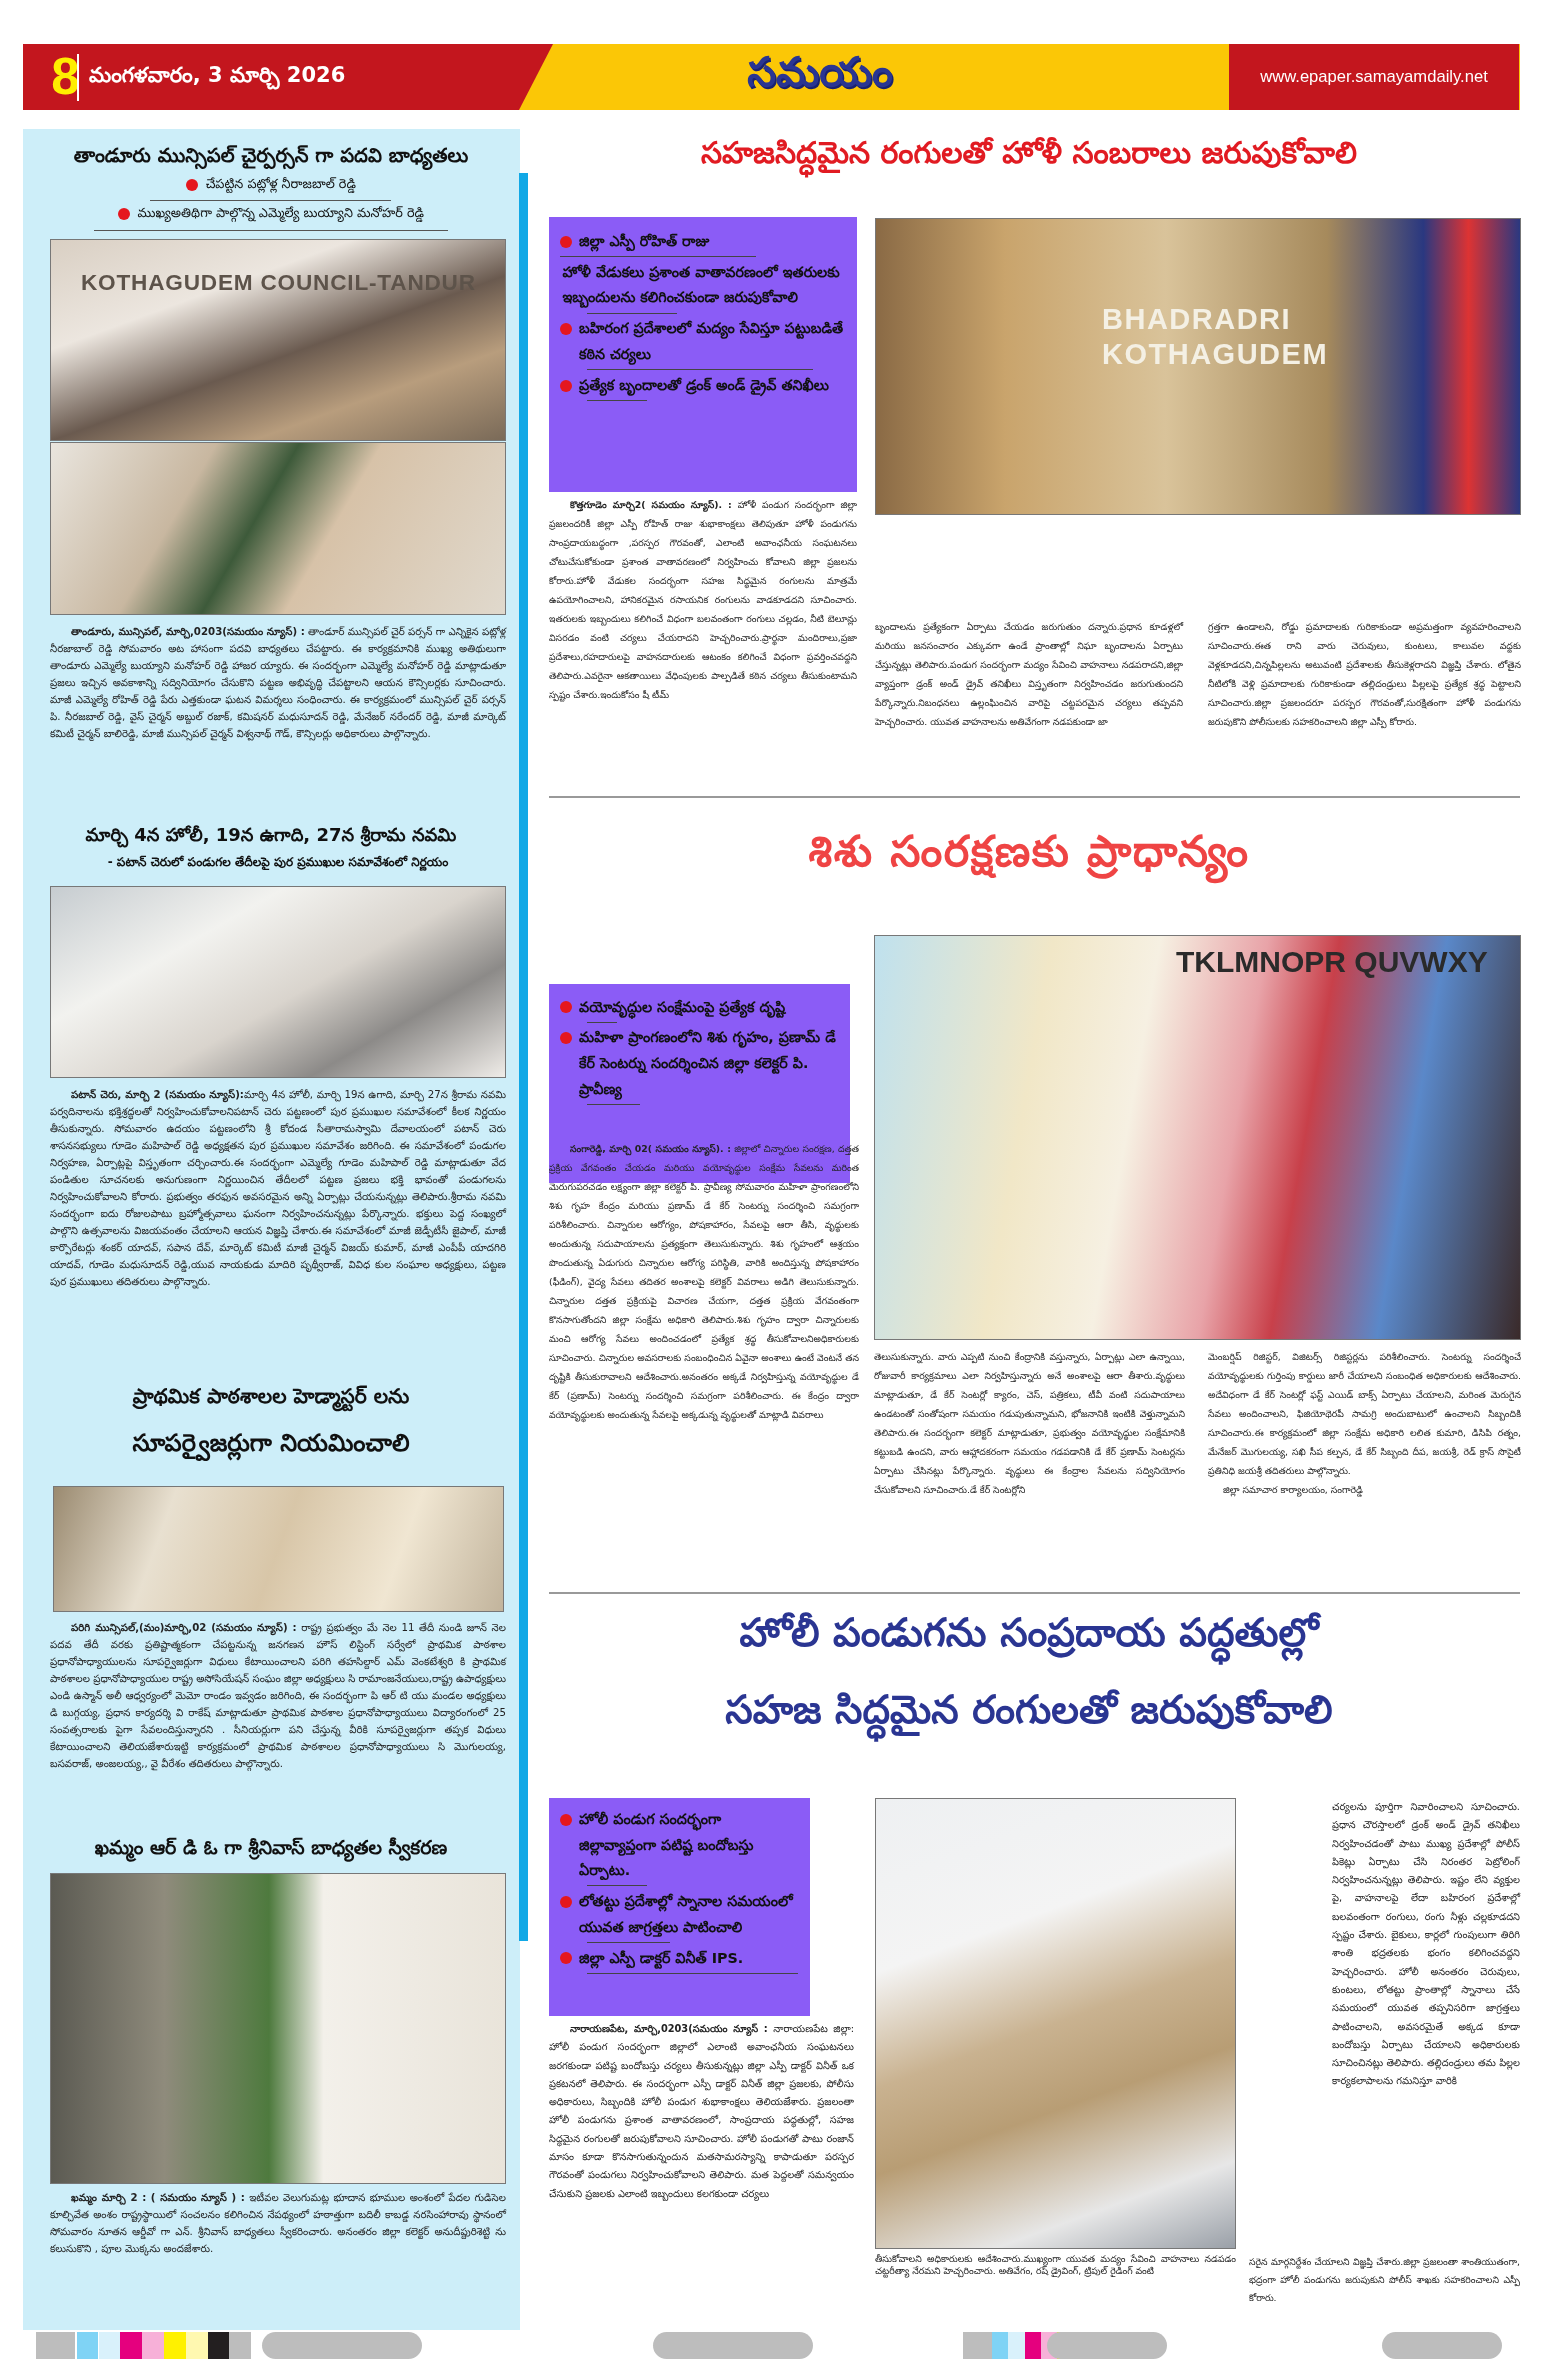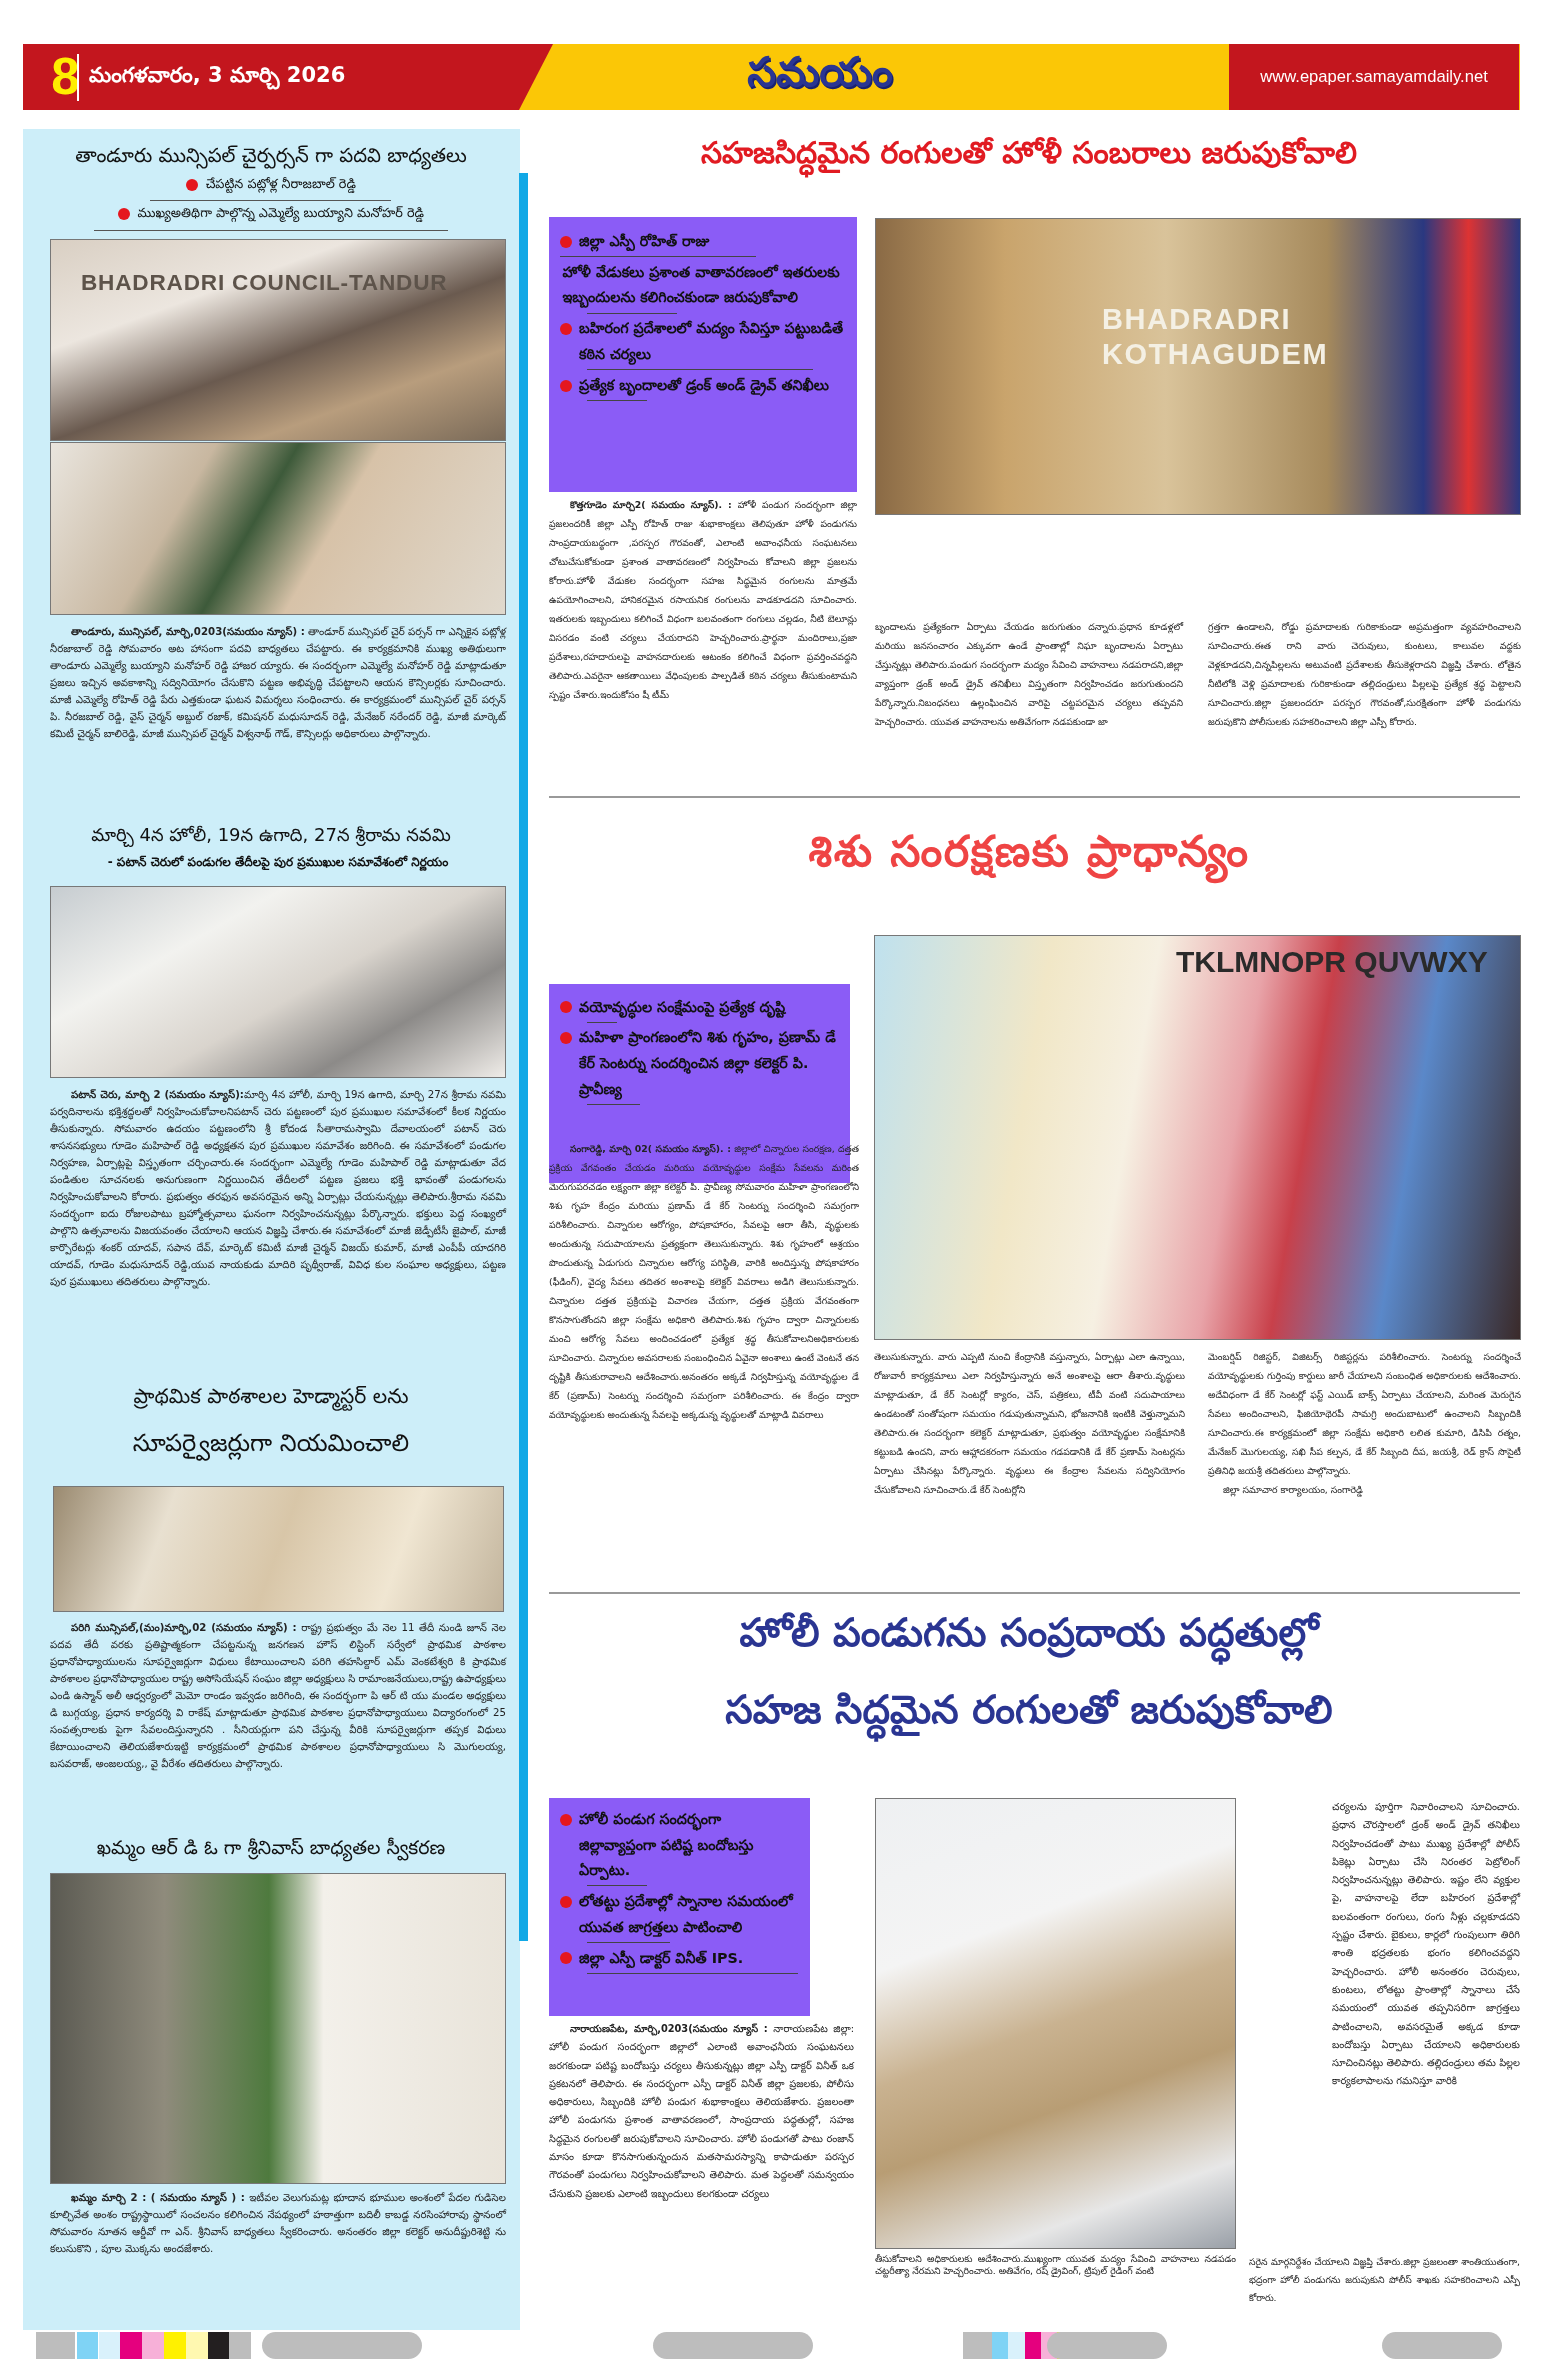--- a/index.html
+++ b/index.html
@@ -9,21 +9,21 @@
 #hdr-red{left:22.6px;top:44px;width:971px;height:66px;background:#c3161e}
 #hdr-yellow{left:519px;top:44px;width:1001px;height:66px;background:#fbc706;clip-path:polygon(34px 0,100% 0,100% 100%,0 100%)}
 #hdr-url{left:1229px;top:44px;width:290px;height:66px;background:#c3161e;color:#fff;font-family:"Liberation Sans",sans-serif;font-size:16.6px;display:flex;align-items:center;justify-content:center}
 #pgnum{left:39px;top:47px;width:53px;height:60px;color:#ffee00;font-family:"Liberation Sans",sans-serif;font-weight:bold;font-size:51px;line-height:60px;text-align:center}
 #hdr-sep{left:77px;top:54px;width:1.5px;height:47px;background:#fff}
 #hdr-date{left:89px;top:54px;height:47px;color:#fff;font-size:21px;font-weight:bold;display:flex;align-items:center}
 #masthead{left:692px;top:47px;width:256px;height:60px;color:#2a3592;font-size:41px;font-weight:bold;display:flex;align-items:center;justify-content:center;text-shadow:1.5px 1.5px 0 #1a2270}
 
 #leftcol{left:22.6px;top:129px;width:497px;height:2201px;background:#cdeef9}
 #leftbar{left:519px;top:173px;width:9px;height:1768px;background:#11a8e6}
-.lhead{font-weight:normal;color:#111;text-align:center}
+.lhead{font-weight:bold;color:#111;text-align:center}
 .sub{font-size:12.8px;text-align:center;color:#111;display:flex;justify-content:center;align-items:center;gap:7.5px}
 .dot{width:12px;height:12px;border-radius:50%;background:#e5171e;display:inline-block;flex:none}
 .rule{height:0.8px;background:#555}
 .photo{background:linear-gradient(135deg,#8b7b6a,#c9b8a4 40%,#6d5c4c 70%,#a89684);border:0.8px solid #777}
 .body{font-size:10.2px;line-height:17px;text-align:justify;color:#222;font-family:"DejaVu Sans",sans-serif}
 .body b{font-weight:bold}
 .ind{text-indent:21px}
 
 .rhead{font-weight:bold;text-align:center;white-space:nowrap}
 .hbox{background:#8b5cf6}
@@ -54,21 +54,21 @@
   <span class="dot"></span>
   <span>చేపట్టిన పట్లోళ్ల నీరాజబాల్ రెడ్డి</span>
 </div>
 <div class="abs rule" style="left:150px;top:200px;width:241px;"></div>
 <div class="abs sub" style="left:38px;top:205px;width:466px;">
   <span class="dot"></span>
   <span>ముఖ్యఅతిథిగా పాల్గొన్న ఎమ్మెల్యే బుయ్యాని మనోహర్ రెడ్డి</span>
 </div>
 <div class="abs rule" style="left:94px;top:230px;width:354px;"></div>
 <div class="abs photo" style="left:50px;top:239px;width:456px;height:202px;background:linear-gradient(160deg,#d9cfc3 0%,#ece6df 30%,#6a5a4f 55%,#b89d7d 75%,#7a6a58 100%)">
-  <div style="position:absolute;left:30px;top:30px;color:#5d534a;font-weight:bold;font-size:22.6px;font-family:'Liberation Sans',sans-serif;letter-spacing:0.8px">BHADRADRI COUNCIL-TANDUR</div>
+  <div style="position:absolute;left:30px;top:30px;color:#5d534a;font-weight:bold;font-size:22.6px;font-family:'Liberation Sans',sans-serif;letter-spacing:0.8px">KOTHAGUDEM COUNCIL-TANDUR</div>
 </div>
 <div class="abs photo" style="left:50px;top:442px;width:456px;height:173px;background:linear-gradient(120deg,#e9e5de 0%,#c8b7a0 30%,#3d5a3a 45%,#d7c2a8 60%,#e0d9cd 100%)"></div>
 <div class="abs body ind" style="left:50px;top:623px;width:456px;"><b>తాండూరు, మున్సిపల్, మార్చి,0203(సమయం న్యూస్) :</b> <span>తాండూర్ మున్సిపల్ చైర్ పర్సన్ గా ఎన్నికైన పట్లోళ్ల నీరజాబాల్ రెడ్డి సోమవారం అట హాసంగా పదవి బాధ్యతలు చేపట్టారు. ఈ కార్యక్రమానికి ముఖ్య అతిథులుగా తాండూరు ఎమ్మెల్యే బుయ్యాని మనోహర్ రెడ్డి హాజర య్యారు. ఈ సందర్భంగా ఎమ్మెల్యే మనోహర్ రెడ్డి మాట్లాడుతూ ప్రజలు ఇచ్చిన అవకాశాన్ని సద్వినియోగం చేసుకొని పట్టణ అభివృద్ధి చేపట్టాలని ఆయన కౌన్సిలర్లకు సూచించారు. మాజీ ఎమ్మెల్యే రోహిత్ రెడ్డి పేరు ఎత్తకుండా ఘటన విమర్శలు సంధించారు. ఈ కార్యక్రమంలో మున్సిపల్ చైర్ పర్సన్ పి. నీరజబాల్ రెడ్డి, వైస్ చైర్మన్ అబ్దుల్ రజాక్, కమిషనర్ మధుసూదన్ రెడ్డి, మేనేజర్ నరేందర్ రెడ్డి, మాజీ మార్కెట్ కమిటీ చైర్మన్ బాలిరెడ్డి, మాజీ మున్సిపల్ చైర్మన్ విశ్వనాథ్ గౌడ్, కౌన్సిలర్లు అధికారులు పాల్గొన్నారు.</span></div>
 
 <div class="abs lhead" style="left:38px;top:824px;width:466px;font-size:18px;">మార్చి 4న హోలీ, 19న ఉగాది, 27న శ్రీరామ నవమి</div>
 <div class="abs" style="left:50px;top:855px;width:456px;font-size:12px;font-weight:bold;color:#111;text-align:center">- పటాన్ చెరులో పండుగల తేదీలపై పుర ప్రముఖుల సమావేశంలో నిర్ణయం</div>
 <div class="abs photo" style="left:50px;top:886px;width:456px;height:192px;background:linear-gradient(150deg,#c6ccd0 0%,#f2f2ef 30%,#d9d4cd 55%,#8c8a88 75%,#efece8 100%)"></div>
 <div class="abs body ind" style="left:50px;top:1086px;width:456px;"><b>పటాన్ చెరు, మార్చి 2 (సమయం న్యూస్):</b><span>మార్చి 4న హోలీ, మార్చి 19న ఉగాది, మార్చి 27న శ్రీరామ నవమి పర్వదినాలను భక్తిశ్రద్ధలతో నిర్వహించుకోవాలనిపటాన్ చెరు పట్టణంలో పుర ప్రముఖుల సమావేశంలో కీలక నిర్ణయం తీసుకున్నారు. సోమవారం ఉదయం పట్టణంలోని శ్రీ కోదండ సీతారామస్వామి దేవాలయంలో పటాన్ చెరు శాసనసభ్యులు గూడెం మహిపాల్ రెడ్డి అధ్యక్షతన పుర ప్రముఖుల సమావేశం జరిగింది. ఈ సమావేశంలో పండుగల నిర్వహణ, ఏర్పాట్లపై విస్తృతంగా చర్చించారు.ఈ సందర్భంగా ఎమ్మెల్యే గూడెం మహిపాల్ రెడ్డి మాట్లాడుతూ వేద పండితుల సూచనలకు అనుగుణంగా నిర్ణయించిన తేదీలలో పట్టణ ప్రజలు భక్తి భావంతో పండుగలను నిర్వహించుకోవాలని కోరారు. ప్రభుత్వం తరఫున అవసరమైన అన్ని ఏర్పాట్లు చేయనున్నట్లు తెలిపారు.శ్రీరామ నవమి సందర్భంగా ఐదు రోజులపాటు బ్రహ్మోత్సవాలు ఘనంగా నిర్వహించనున్నట్లు పేర్కొన్నారు. భక్తులు పెద్ద సంఖ్యలో పాల్గొని ఉత్సవాలను విజయవంతం చేయాలని ఆయన విజ్ఞప్తి చేశారు.ఈ సమావేశంలో మాజీ జెడ్పీటీసీ జైపాల్, మాజీ కార్పొరేటర్లు శంకర్ యాదవ్, సపాన దేవ్, మార్కెట్ కమిటీ మాజీ చైర్మన్ విజయ్ కుమార్, మాజీ ఎంపీపీ యాదగిరి యాదవ్, గూడెం మధుసూదన్ రెడ్డి,యువ నాయకుడు మాదిరి పృథ్వీరాజ్, వివిధ కుల సంఘాల అధ్యక్షులు, పట్టణ పుర ప్రముఖులు తదితరులు పాల్గొన్నారు.</span></div>
 
 <div class="abs lhead" style="left:38px;top:1384px;width:466px;font-size:20.3px;">ప్రాథమిక పాఠశాలల హెడ్మాస్టర్ లను</div>

